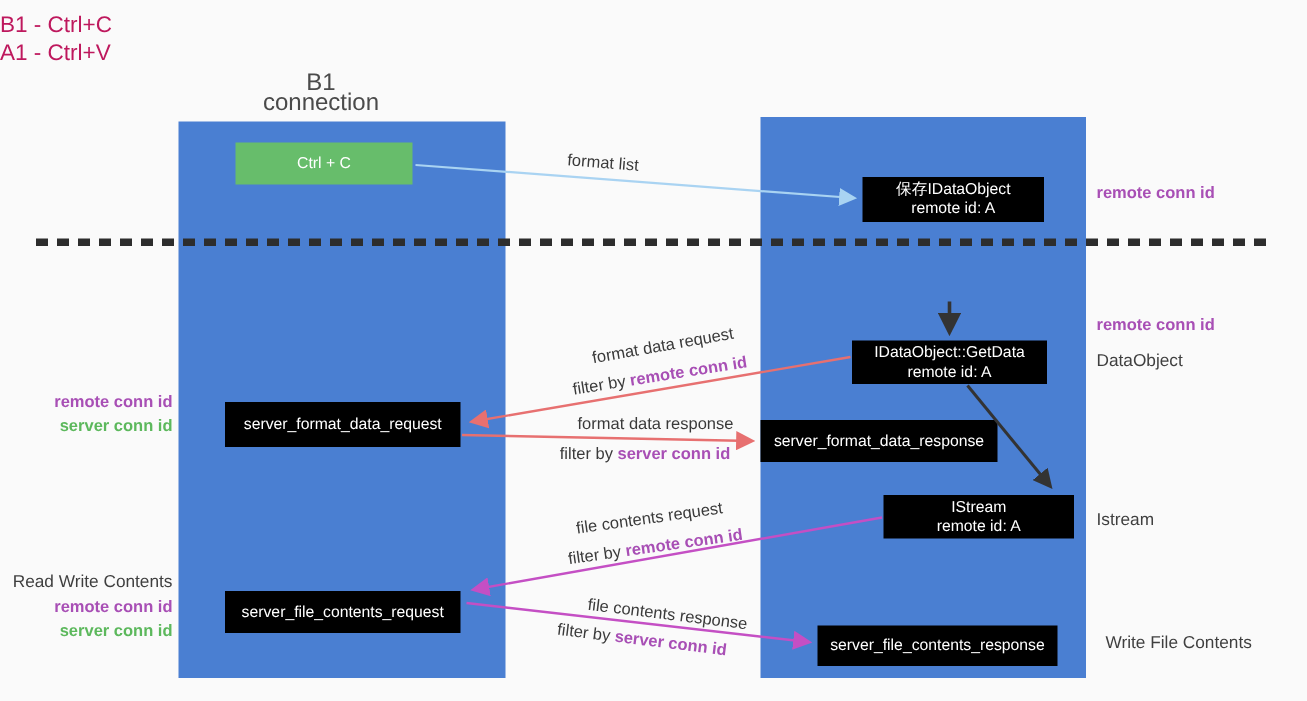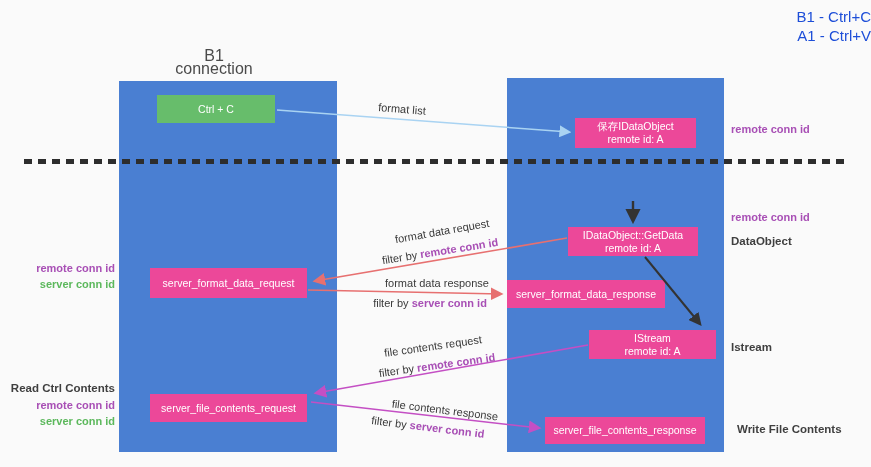--- a/index.html
+++ b/index.html
@@ -1,32 +1,32 @@
 <!DOCTYPE html>
 <html><head>
 <meta charset="utf-8">
 <style>
   html,body{margin:0;padding:0;background:#fafafa;}
   .stage{position:relative;width:871px;height:467px;background:#fafafa;overflow:hidden;
          font-family:"Liberation Sans",sans-serif;color:#3c3c3c;}
-  .title{position:absolute;left:0;top:7px;width:871px;text-align:right;
-         font-size:15px;line-height:19px;color:#1d4ed8;}
+  .title{position:absolute;left:0;top:7px;width:871px;text-align:left;
+         font-size:15px;line-height:19px;color:#be185d;}
   .lane-hdr{position:absolute;text-align:center;font-size:16px;line-height:13px;color:#4a4a4a;}
   .lane{position:absolute;background:#4a7fd2;}
   .divider{position:absolute;left:24px;top:159px;width:824px;height:5px;
            background:repeating-linear-gradient(to right,#2d2d2d 0 8px,transparent 8px 14px);}
   .box{position:absolute;display:flex;flex-direction:column;align-items:center;justify-content:center;
        color:#fff;font-size:10.5px;line-height:13px;text-align:right;}
   .box-green{background:#67bd6b;}
-  .box-orange{background:#ec4899;}
+  .box-orange{background:#000000;}
   .alabel{position:absolute;font-size:11px;white-space:nowrap;color:#3a3a3a;
           transform-origin:center;z-index:6;}
   .k-purple{color:#a84fb5;font-weight:bold;}
   .side{position:absolute;font-size:11px;white-space:nowrap;z-index:6;}
-  .side-black{color:#3f3f3f;font-size:11.5px;font-weight:bold;}
+  .side-black{color:#3f3f3f;font-size:11.5px;}
   .side-purple{color:#a84fb5;font-weight:bold;}
   .side-green{color:#5cb85c;font-weight:bold;}
   .right-align{text-align:right;}
   svg.arrows{position:absolute;left:0;top:0;z-index:5;pointer-events:none;}
 </style>
 </head>
 <body>
 
 <div class="stage">
 
@@ -123,21 +123,21 @@
   </div>
 
   <div class="alabel" style="left:445px;top:410px;transform:translate(-50%,-50%) rotate(7deg);">file contents response</div>
   <div class="alabel" style="left:428px;top:427px;transform:translate(-50%,-50%) rotate(7deg);">
     <span>filter by </span><span class="k-purple">server conn id</span>
   </div>
 
   <div class="side side-purple right-align" style="right:756px;top:262px;">remote conn id</div>
   <div class="side side-green right-align" style="right:756px;top:278px;">server conn id</div>
 
-  <div class="side side-black right-align" style="right:756px;top:382px;">Read Ctrl Contents</div>
+  <div class="side side-black right-align" style="right:756px;top:382px;">Read Write Contents</div>
   <div class="side side-purple right-align" style="right:756px;top:399px;">remote conn id</div>
   <div class="side side-green right-align" style="right:756px;top:415px;">server conn id</div>
 
   <div class="side side-purple" style="left:731px;top:123px;">remote conn id</div>
   <div class="side side-purple" style="left:731px;top:211px;">remote conn id</div>
   <div class="side side-black" style="left:731px;top:235px;">DataObject</div>
   <div class="side side-black" style="left:731px;top:341px;">Istream</div>
   <div class="side side-black" style="left:737px;top:423px;">Write File Contents</div>
 
 </div>

